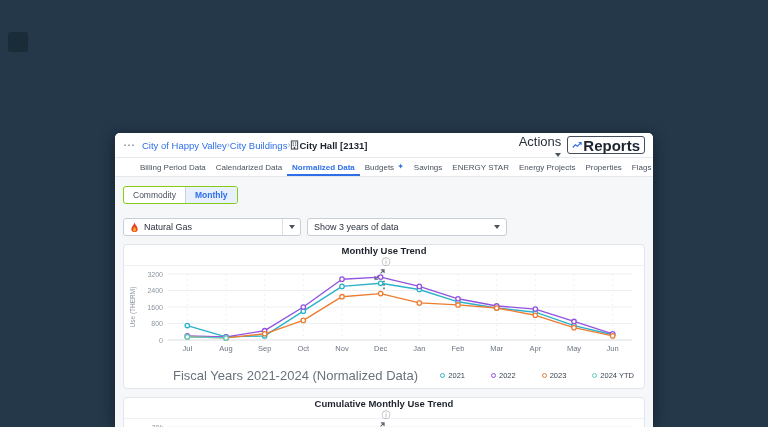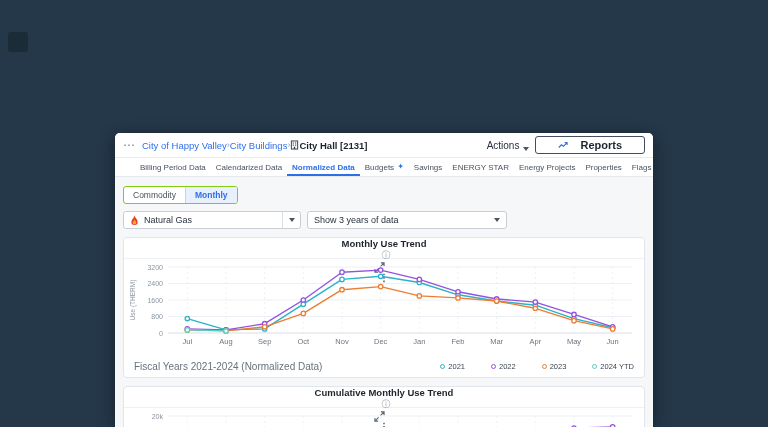--- a/index.html
+++ b/index.html
@@ -17,60 +17,60 @@
 
   
   .win-header{display:flex;align-items:center;height:25px;background:#fff;border-bottom:1px solid #e7eaee;padding:0 8px;gap:6px;}
   .more{color:#707a86;font-size:12px;line-height:1;letter-spacing:1px;cursor:pointer;}
   .breadcrumb{display:flex;align-items:center;font-size:9.5px;white-space:nowrap;}
   .bc-item.link{color:#2e6fe8;cursor:pointer;}
   .bc-item.current{color:#1c232c;font-weight:bold;text-align:right;}
   .bc-sep{color:#9aa3ad;font-size:9px;}
   .bldg{display:inline-flex;align-items:center;}
   .hdr-spacer{flex:1;}
-  .actions{display:flex;align-items:flex-end;gap:4px;font-size:10px;color:#2a313c;cursor:pointer;}
+  .actions{display:flex;align-items:flex-end;gap:4px;font-size:13px;color:#2a313c;cursor:pointer;flex-direction:column;}
   .caret{width:0;height:0;border-left:3.5px solid transparent;border-right:3.5px solid transparent;border-top:4px solid #4a5560;}
-  .reports{display:flex;align-items:center;gap:12px;height:18px;padding:0 22px;background:#fff;
-    border:1px solid #454e5c;border-radius:3px;font-size:11px;font-weight:bold;color:#1d2430;
+  .reports{display:flex;align-items:center;gap:1px;height:18px;padding:0 4px;background:#fff;
+    border:1px solid #454e5c;border-radius:3px;font-size:15px;font-weight:bold;color:#1d2430;
     font-family:"Liberation Sans",sans-serif;cursor:pointer;}
 
   
   .tabbar{display:flex;align-items:stretch;background:#fff;border-bottom:1px solid #e4e7eb;padding:0 20px;height:19px;}
   .tab{display:flex;align-items:center;gap:3px;padding:0 5px;font-size:8px;color:#49525e;white-space:nowrap;cursor:pointer;}
   .tab.active{color:#2e6fe8;font-weight:bold;box-shadow:inset 0 -2px 0 #2e6fe8;}
   .tab-icon{font-size:8px;line-height:1;}
 
   
   .winbody{padding:7px 8px;}
   .subtabs{display:inline-flex;border:1px solid #84cc16;border-radius:3px;overflow:hidden;background:#fff;font-size:8.5px;}
   .subtab{padding:3px 9px;color:#49525e;border-left:1px solid #ccd2d9;cursor:pointer;white-space:nowrap;}
   .subtab:first-child{border-left:none;}
   .subtab.active{background:#e8effd;color:#2e6fe8;font-weight:bold;}
 
-  .filters{display:flex;gap:6px;margin-top:7px;}
+  .filters{display:flex;gap:6px;margin-top:14px;}
   .dd{display:flex;align-items:center;height:18px;background:#fff;border:1px solid #c8ced6;border-radius:3px;
     font-size:9px;color:#2a323d;padding-left:6px;cursor:pointer;}
   .dd .lbl{flex:1;white-space:nowrap;}
   .dd-caret{display:flex;align-items:center;justify-content:center;width:18px;height:100%;}
   .dd-caret.sep{border-left:1px solid #dce0e5;}
   .dd1{width:178px;gap:5px;}
   .dd2{width:200px;}
 
   .card{margin-top:8px;background:#fff;border:1px solid #e2e5e9;border-radius:4px;}
   .card-h{display:flex;align-items:center;height:21px;padding:0 9px;border-bottom:1px solid #eef0f3;flex-direction:column;}
   .card-title{font-size:9.5px;font-weight:bold;color:#1d232c;}
   .info{color:#98a1ab;font-size:9px;margin-left:4px;cursor:pointer;}
   .card-sp{flex:1;}
   .exp{display:flex;margin-right:9px;cursor:pointer;}
   .kebab{color:#525c68;font-size:10px;font-weight:bold;cursor:pointer;line-height:1;}
 
   .chart{padding:2px 0 0 2px;}
   svg text{font-family:"Liberation Sans",sans-serif;}
   .card-f{display:flex;align-items:center;justify-content:space-between;padding:0 10px 5px 10px;}
-  .foot{font-size:10px;color:#68727c;}
+  .foot{font-size:13px;color:#68727c;margin-left:39px;}
   .legend{display:flex;gap:26px;align-items:center;}
   .lg-item{display:flex;align-items:center;gap:3px;font-size:7.5px;color:#3a4450;cursor:pointer;}
   .lg-dot{width:5px;height:5px;border-radius:50%;border:1.5px solid;background:#fff;}
 </style>
 </head>
 <body>
 
 <div class="desktop-tile"></div>
 
 <div class="window">

